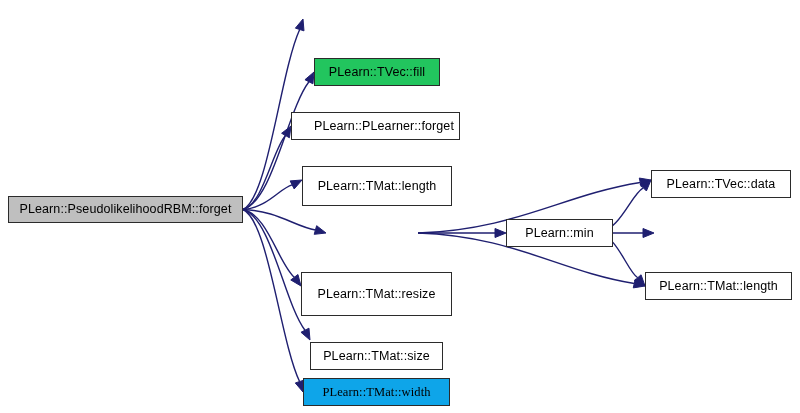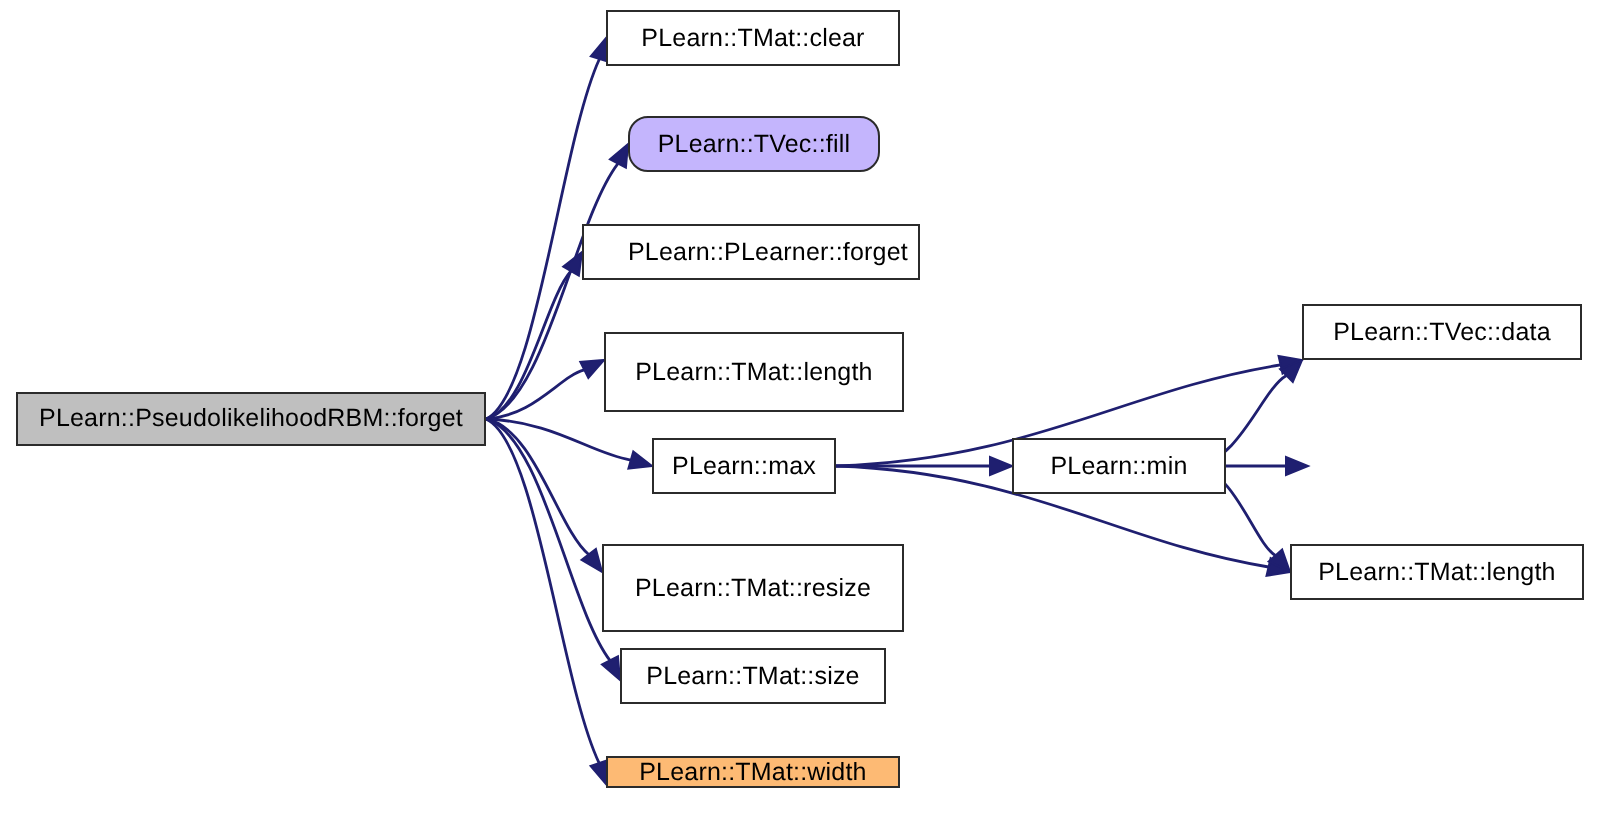--- a/index.html
+++ b/index.html
@@ -75,46 +75,40 @@
       <path d="M 598,233 C 620.26,229.82 630.86,194.84 643.221825406948,187.77817459305203" fill="none" stroke="#1f1f70" stroke-width="1.4"></path>
       <polygon points="651,180 646.4038059222875,190.9601551083915 640.0398448916086,184.59619407771257" fill="#1f1f70" stroke="#1f1f70" stroke-width="1"></polygon>
       <path d="M 598,233 C 621.52,233 632.72,233 643,233" fill="none" stroke="#1f1f70" stroke-width="1.4"></path>
       <polygon points="654,233 643,237.5 643,228.5" fill="#1f1f70" stroke="#1f1f70" stroke-width="1"></polygon>
       <path d="M 598,233 C 617.74,236.18 627.14,271.15999999999997 637.7016411263965,277.76993573827684" fill="none" stroke="#1f1f70" stroke-width="1.4"></path>
       <polygon points="645,286 634.3347966556915,280.75562800475103 641.0684855971014,274.78424347180265" fill="#1f1f70" stroke="#1f1f70" stroke-width="1"></polygon>
     </svg>
 <div class="graph-node root" style="left: 8px; top: 196px; width: 235px; height: 27px; border-color: rgb(43, 43, 43); background: rgb(191, 191, 191); color: rgb(0, 0, 0); text-align: right;">
       <span class="node-label">PLearn::PseudolikelihoodRBM::forget</span>
     </div>
-    <div class="graph-node" style="left: 303px; top: 5px; width: 147px; height: 28px; border-color: rgb(43, 43, 43); background: rgb(255, 255, 255); color: rgb(0, 0, 0);">
-      <span class="node-label">PLearn::TMat::clear</span>
-    </div>
-    <div class="graph-node" style="left: 314px; top: 58px; width: 126px; height: 28px; border-color: rgb(43, 43, 43); background: #c4b5fd; color: rgb(0, 0, 0); border-radius: 10px;">
+    <div class="graph-node" style="left: 314px; top: 58px; width: 126px; height: 28px; border-color: rgb(43, 43, 43); background: #22c55e; color: rgb(0, 0, 0);">
       <span class="node-label">PLearn::TVec::fill</span>
     </div>
     <div class="graph-node" style="left: 291px; top: 112px; width: 169px; height: 28px; border-color: rgb(43, 43, 43); background: rgb(255, 255, 255); color: rgb(0, 0, 0); padding-left: 17px;">
       <span class="node-label">PLearn::PLearner::forget</span>
     </div>
     <div class="graph-node" style="left: 302px; top: 166px; width: 150px; height: 40px; border-color: rgb(43, 43, 43); background: rgb(255, 255, 255); color: rgb(0, 0, 0);">
       <span class="node-label">PLearn::TMat::length</span>
     </div>
-    <div class="graph-node" style="left: 326px; top: 219px; width: 92px; height: 28px; border-color: rgb(43, 43, 43); background: rgb(255, 255, 255); color: rgb(0, 0, 0);">
-      <span class="node-label">PLearn::max</span>
-    </div>
     <div class="graph-node" style="left: 301px; top: 272px; width: 151px; height: 44px; border-color: rgb(43, 43, 43); background: rgb(255, 255, 255); color: rgb(0, 0, 0); text-align: center;">
       <span class="node-label">PLearn::TMat::resize</span>
     </div>
-    <div class="graph-node" style="left: 310px; top: 324px; width: 133px; height: 28px; border-color: rgb(43, 43, 43); background: rgb(255, 255, 255); color: rgb(0, 0, 0);">
+    <div class="graph-node" style="left: 310px; top: 342px; width: 133px; height: 28px; border-color: rgb(43, 43, 43); background: rgb(255, 255, 255); color: rgb(0, 0, 0);">
       <span class="node-label">PLearn::TMat::size</span>
     </div>
-    <div class="graph-node" style="left: 303px; top: 378px; width: 147px; height: 16px; border-color: rgb(43, 43, 43); background: #fdba74; color: rgb(0, 0, 0);">
+    <div class="graph-node" style="left: 303px; top: 378px; width: 147px; height: 28px; border-color: rgb(43, 43, 43); background: #0ea5e9; color: rgb(0, 0, 0); font-family: Liberation Serif, serif;">
       <span class="node-label">PLearn::TMat::width</span>
     </div>
     <div class="graph-node" style="left: 506px; top: 219px; width: 107px; height: 28px; border-color: rgb(43, 43, 43); background: rgb(255, 255, 255); color: rgb(0, 0, 0);">
       <span class="node-label">PLearn::min</span>
     </div>
-    <div class="graph-node" style="left: 651px; top: 152px; width: 140px; height: 28px; border-color: rgb(43, 43, 43); background: rgb(255, 255, 255); color: rgb(0, 0, 0);">
+    <div class="graph-node" style="left: 651px; top: 170px; width: 140px; height: 28px; border-color: rgb(43, 43, 43); background: rgb(255, 255, 255); color: rgb(0, 0, 0);">
       <span class="node-label">PLearn::TVec::data</span>
     </div>
     <div class="graph-node" style="left: 645px; top: 272px; width: 147px; height: 28px; border-color: rgb(43, 43, 43); background: rgb(255, 255, 255); color: rgb(0, 0, 0);">
       <span class="node-label">PLearn::TMat::length</span>
     </div>
   </div>
 
 </body></html>

